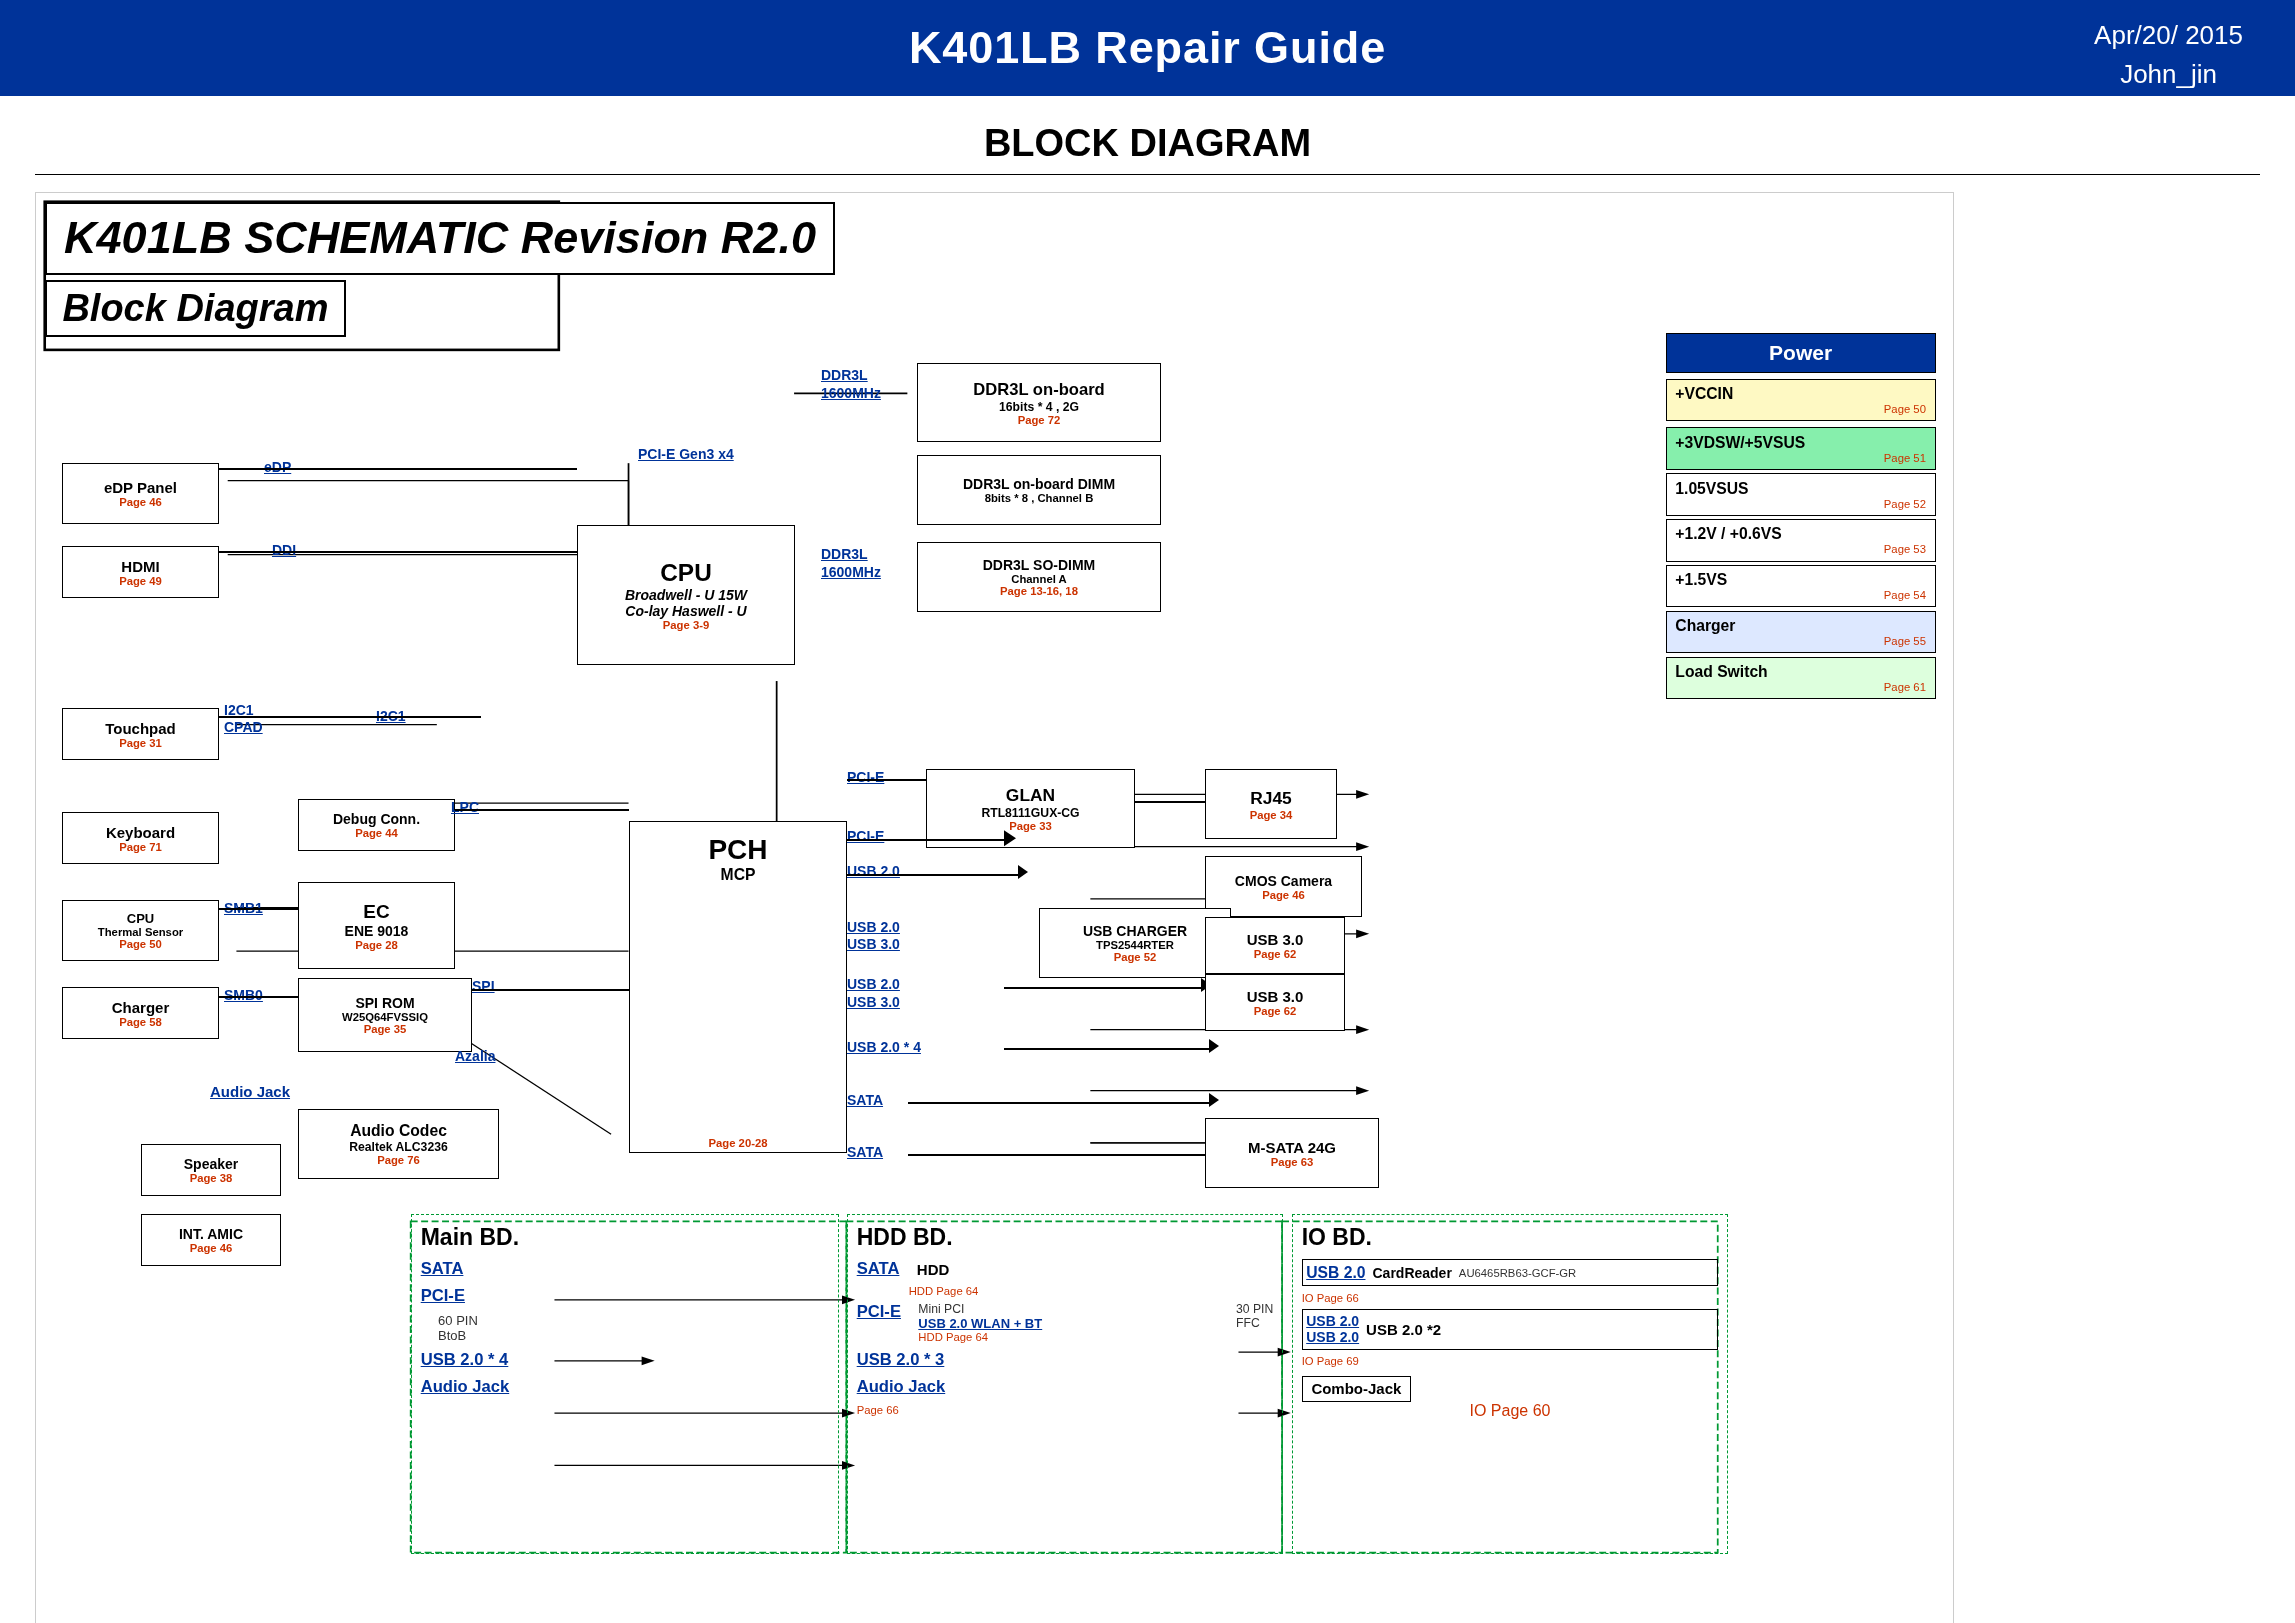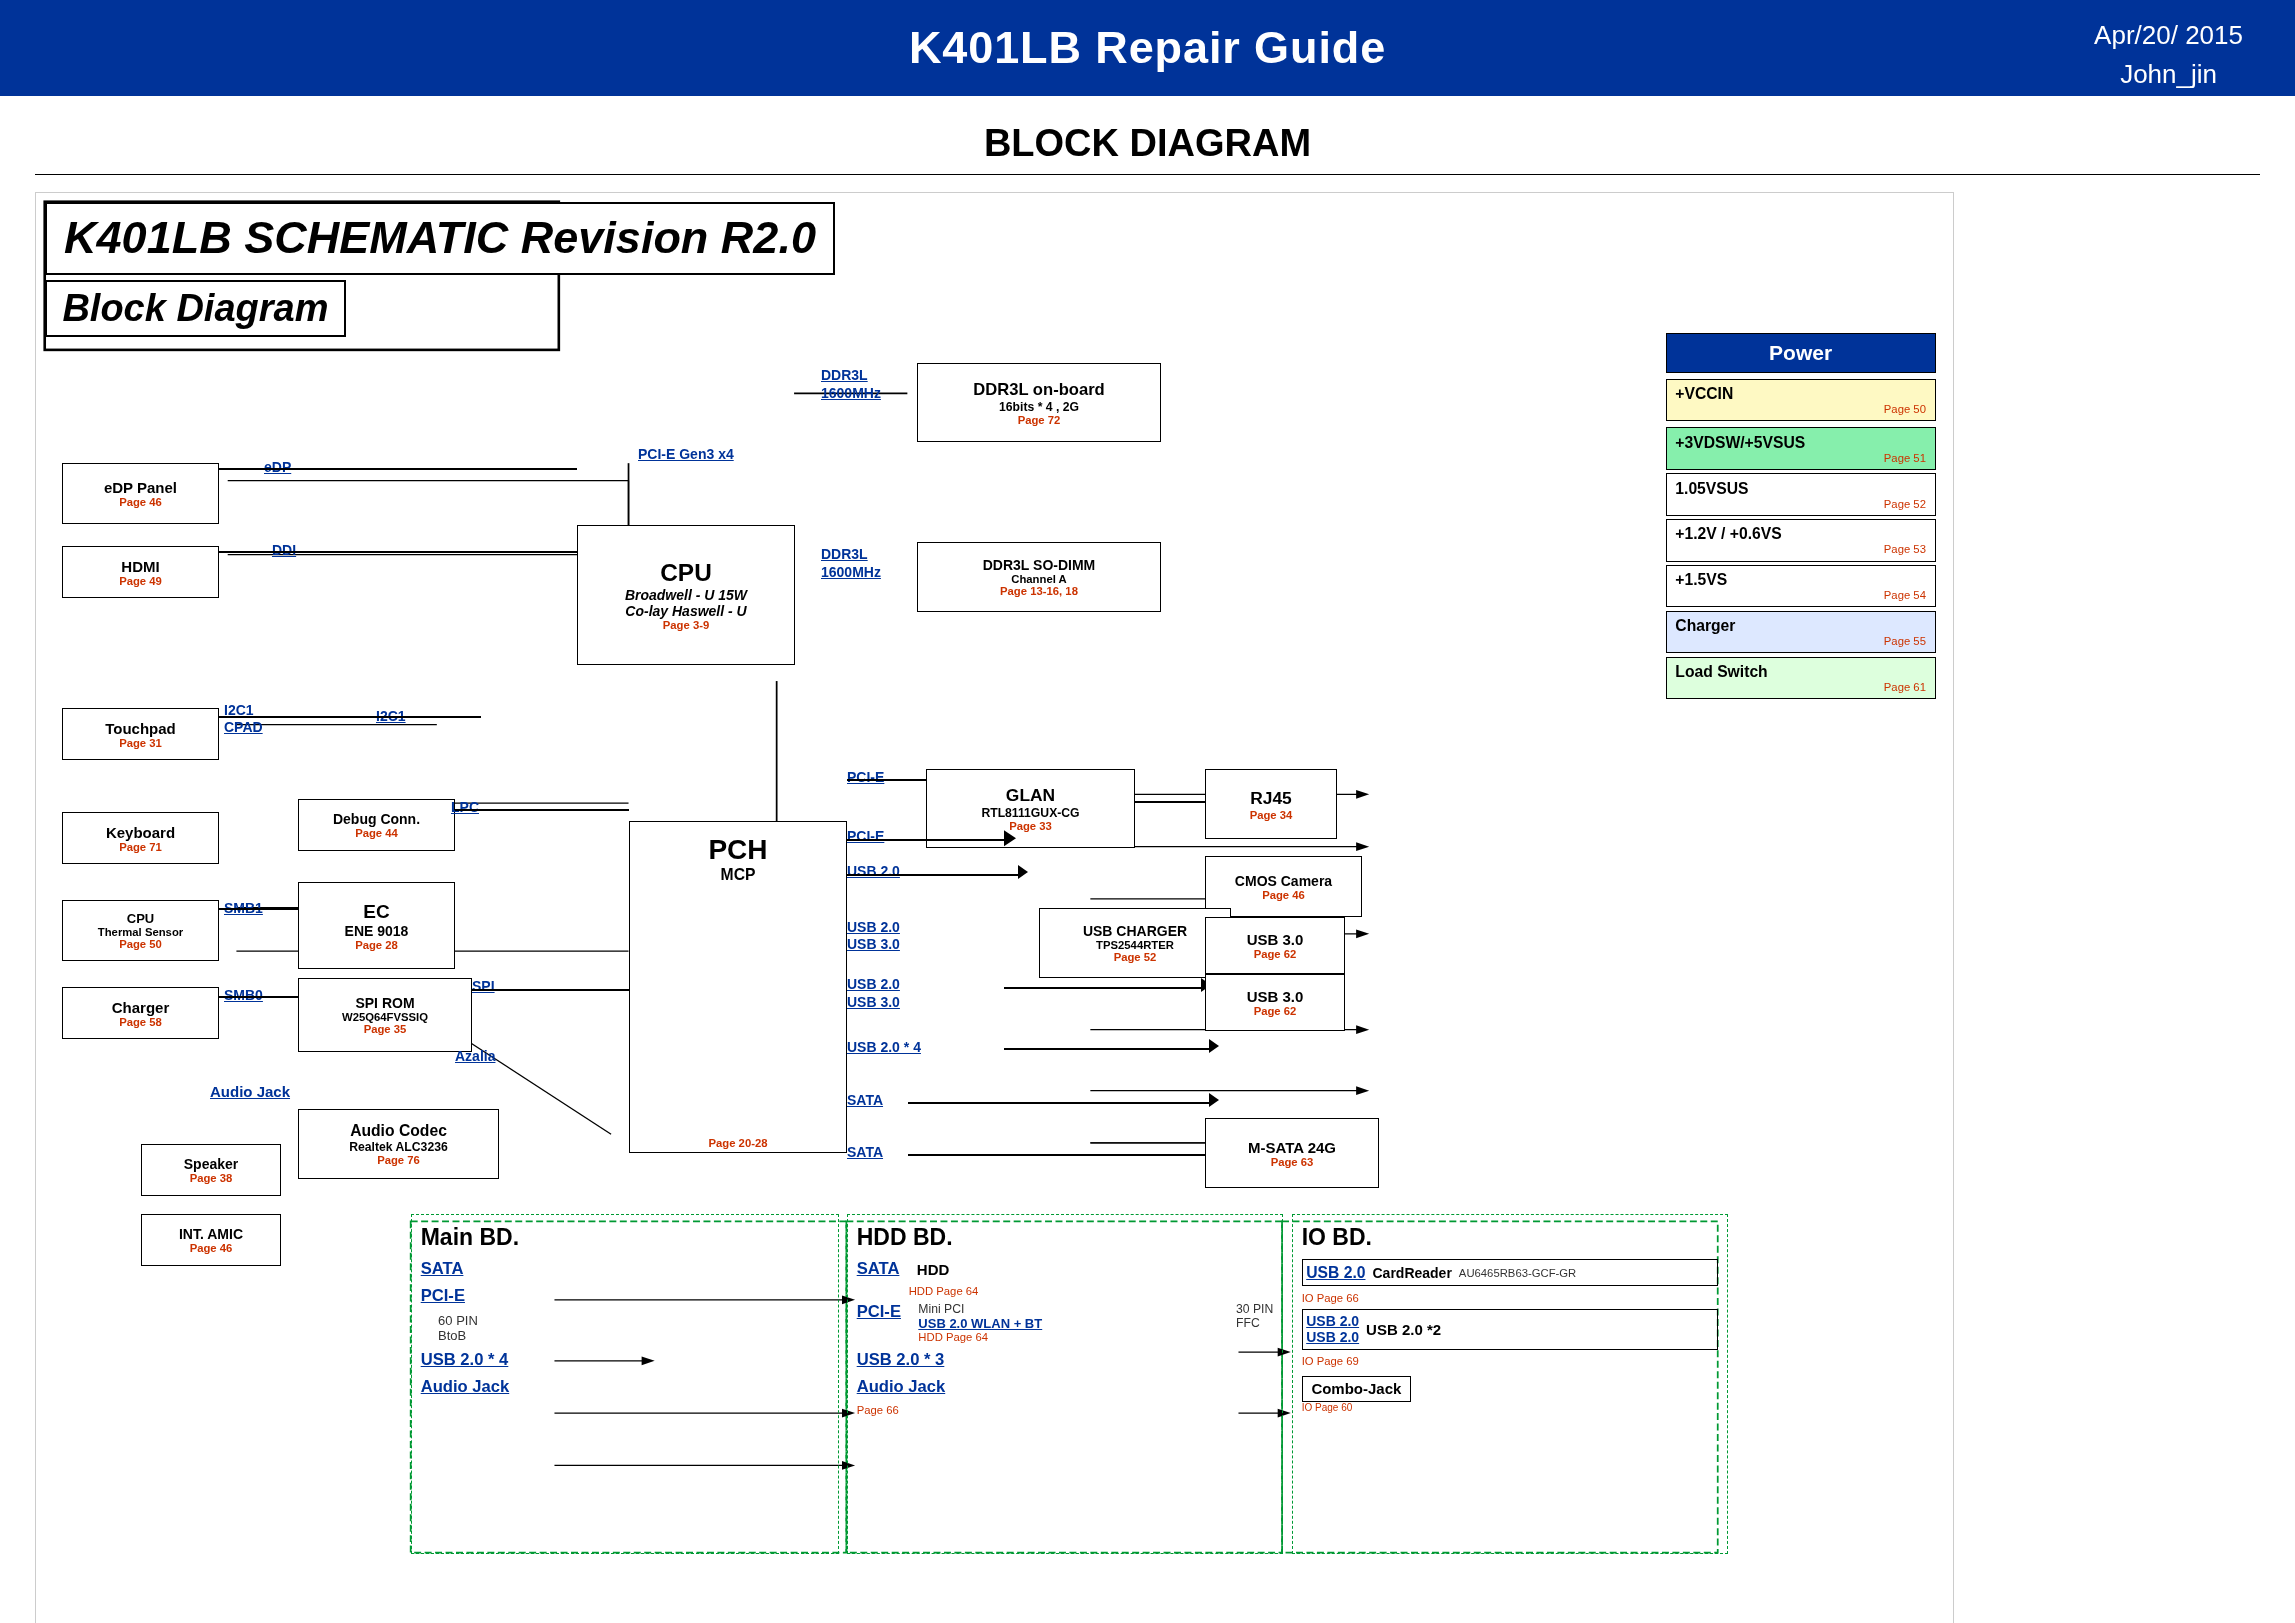--- a/index.html
+++ b/index.html
@@ -207,20 +207,24 @@
       <div class="diag-box" style="position:static; width:244px; height:79px;">
         <span style="font-size:16.6px; font-weight:bold;">DDR3L on-board</span>
         <span style="font-size:12.2px;">16bits * 4 , 2G</span>
         <span style="font-size:11.3px; color:#cc3300;">Page 72</span>
       </div>
     </div>
 
     <div class="diag-text-blue" style="left:785px; top:174px;">DDR3L</div>
     <div class="diag-text-blue" style="left:785px; top:192px;">1600MHz</div>
 
+    <div class="diag-box" style="left:881px; top:262px; width:244px; height:70px;">
+      <span style="font-size:14px; font-weight:bold;">DDR3L on-board DIMM</span>
+      <span style="font-size:11.3px;">8bits * 8 , Channel B</span>
+    </div>
 
     <div class="diag-text-blue" style="left:602px; top:253px;">PCI-E  Gen3 x4</div>
 
     <div class="diag-box" style="left:881px; top:349px; width:244px; height:70px;">
       <span style="font-size:14px; font-weight:bold;">DDR3L SO-DIMM</span>
       <span style="font-size:11.3px;">Channel A</span>
       <span style="font-size:11.3px; color:#cc3300;">Page 13-16, 18</span>
     </div>
     <div class="diag-text-blue" style="left:785px; top:353px;">DDR3L</div>
     <div class="diag-text-blue" style="left:785px; top:371px;">1600MHz</div>
@@ -430,21 +434,21 @@
         <div style="display:flex; flex-direction:column; margin-right:7px;">
           <div class="diag-text-blue" style="position:static; font-size:14px;">USB 2.0</div>
           <div class="diag-text-blue" style="position:static; font-size:14px;">USB 2.0</div>
         </div>
         <div style="font-size:15px; font-weight:bold;">USB 2.0 *2</div>
       </div>
       <div style="font-size:11.3px; color:#cc3300;">IO Page 69</div>
       <div class="diag-box" style="position:static; display:inline-flex; margin-top:8.7px; padding:3.5px 8.7px;">
         <span style="font-size:15px; font-weight:bold;">Combo-Jack</span>
       </div>
-      <div style="font-size:10px; color:#cc3300;">IO Page 60</div>
+      <div style="font-size:16px; color:#cc3300;text-align:center;">IO Page 60</div>
     </div>
 
     <div style="position:absolute; right:17.4px; top:140px; width:270px;">
       <div style="background:#003399; color:#fff; text-align:center; font-size:21px; font-weight:bold; padding:7px; border:1.7px solid #000;">Power</div>
 
       <div style="border:1.7px solid #000; margin:6px 0; padding:5.2px 8.7px; background:#fef9c3;">
         <div style="font-size:15.7px; font-weight:bold;">+VCCIN</div>
         <div style="font-size:11.3px; color:#cc3300; text-align:right;">Page 50</div>
       </div>
       <div style="border:1.7px solid #000; margin:3.5px 0; padding:5.2px 8.7px; background:#86efac;">

